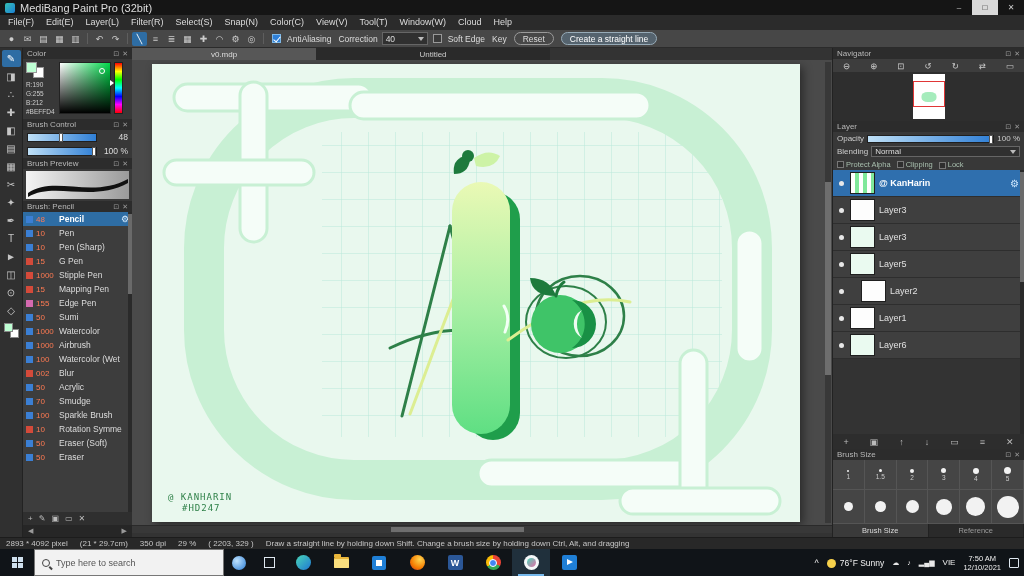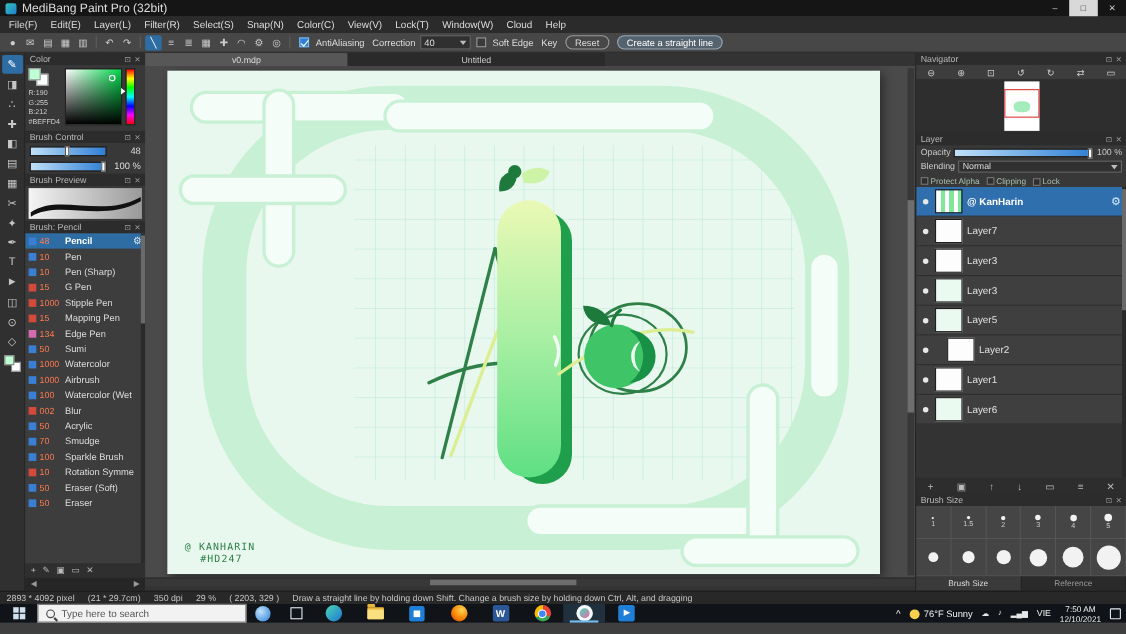--- a/index.html
+++ b/index.html
@@ -123,21 +123,21 @@
   .e1{width:9px;height:9px}.e2{width:11px;height:11px}.e3{width:13px;height:13px}.e4{width:16px;height:16px}.e5{width:19px;height:19px}.e6{width:22px;height:22px}
   .bs-label{font-size:6.5px;color:#ccc;line-height:7px}
   .bs-tabs{margin-top:auto;height:13px;display:flex;font-size:7.5px;flex:none}
   .bs-tab{flex:1;display:flex;align-items:center;justify-content:center;background:#3a3a3a;color:#ddd;border-right:1px solid #222}
   .bs-tab.inactive{background:#2a2a2a;color:#999}
 
   
   .statusbar{position:absolute;left:0;top:537px;width:100%;height:12px;background:#282828;display:flex;align-items:center;gap:12px;padding-left:6px;font-size:8px;color:#c6c6c6;border-top:1px solid #1c1c1c;white-space:nowrap;overflow:hidden}
 
   
-  .taskbar{position:absolute;left:0;top:549px;width:100%;height:17px;background:#101418;display:flex;align-items:stretch;z-index:9}
+  .taskbar{position:absolute;left:0;top:549px;width:100%;height:27px;background:#101418;display:flex;align-items:stretch;z-index:9}
   .tb-start{width:34px;display:flex;align-items:center;justify-content:center}
   .win-logo{width:11px;height:11px;display:grid;grid-template-columns:5px 5px;grid-template-rows:5px 5px;gap:1px}
   .win-logo span{background:#cfe0ee}
   .tb-search{width:190px;background:#f2f2f2;border:1px solid #777;display:flex;align-items:center;gap:6px;padding:0 7px;color:#555;font-size:9px}
   .mag-icon{width:8px;height:8px;border:1.5px solid #444;border-radius:50%;position:relative;flex:none}
   .mag-icon::after{content:"";position:absolute;left:6.5px;top:6.5px;width:4px;height:1.5px;background:#444;transform:rotate(45deg);transform-origin:0 0}
   .tb-btn{width:30px;display:flex;align-items:center;justify-content:center}
   .cortana{width:14px;height:14px;border-radius:50%;background:radial-gradient(circle at 35% 35%,#bfe3ff,#2b7cd3)}
   .taskview{width:11px;height:11px;border:1.5px solid #dfe8f0}
   .app-btn{width:38px;display:flex;align-items:center;justify-content:center;position:relative}
@@ -183,21 +183,21 @@
 
   <div class="menubar">
     <span class="menu-item">File(F)</span>
     <span class="menu-item">Edit(E)</span>
     <span class="menu-item">Layer(L)</span>
     <span class="menu-item">Filter(R)</span>
     <span class="menu-item">Select(S)</span>
     <span class="menu-item">Snap(N)</span>
     <span class="menu-item">Color(C)</span>
     <span class="menu-item">View(V)</span>
-    <span class="menu-item">Lock(T)</span>
+    <span class="menu-item">Tool(T)</span>
     <span class="menu-item">Window(W)</span>
     <span class="menu-item">Cloud</span>
     <span class="menu-item">Help</span>
   </div>
 
   <div class="toolbar">
     <span class="tb-icon">●</span>
     <span class="tb-icon">✉</span>
     <span class="tb-icon">▤</span>
     <span class="tb-icon">▦</span>
@@ -346,21 +346,21 @@
           <span class="b-size">1000</span>
           <span class="b-name">Stipple Pen</span>
         </div>
       <div class="b-row">
           <span class="chip red"></span>
           <span class="b-size">15</span>
           <span class="b-name">Mapping Pen</span>
         </div>
       <div class="b-row">
           <span class="chip pink"></span>
-          <span class="b-size">134</span>
+          <span class="b-size">155</span>
           <span class="b-name">Edge Pen</span>
         </div>
       <div class="b-row">
           <span class="chip blue"></span>
           <span class="b-size">50</span>
           <span class="b-name">Sumi</span>
         </div>
       <div class="b-row">
           <span class="chip blue"></span>
           <span class="b-size">1000</span>
@@ -557,27 +557,20 @@
           </span>
         <span class="l-thumb"></span>
         <span class="l-name">@ KanHarin</span>
         <span class="l-gear">⚙</span>
       </div>
       <div class="l-row">
         <span class="l-eye">
             <span class="eye-dot"></span>
           </span>
         <span class="l-thumb"></span>
-        <span class="l-name">Layer7</span>
-      </div>
-      <div class="l-row">
-        <span class="l-eye">
-            <span class="eye-dot"></span>
-          </span>
-        <span class="l-thumb"></span>
         <span class="l-name">Layer3</span>
       </div>
       <div class="l-row">
         <span class="l-eye">
             <span class="eye-dot"></span>
           </span>
         <span class="l-thumb mint"></span>
         <span class="l-name">Layer3</span>
       </div>
       <div class="l-row">

